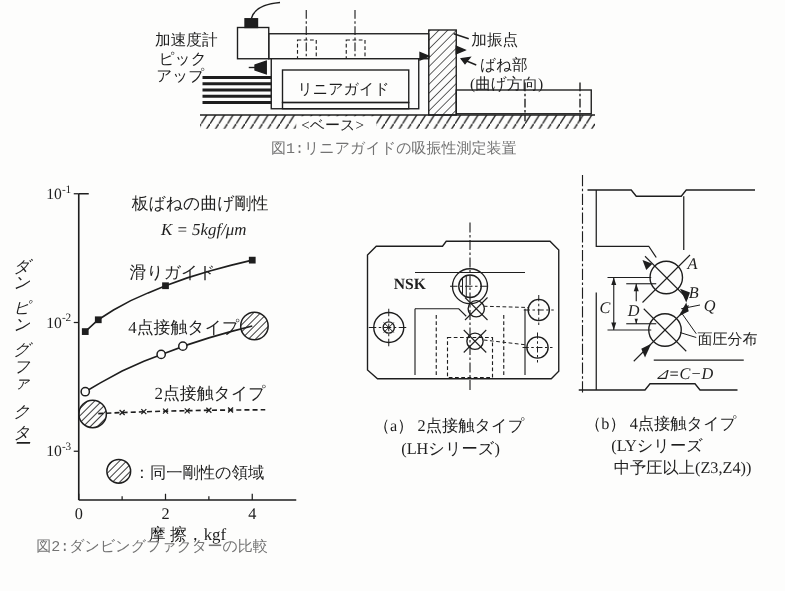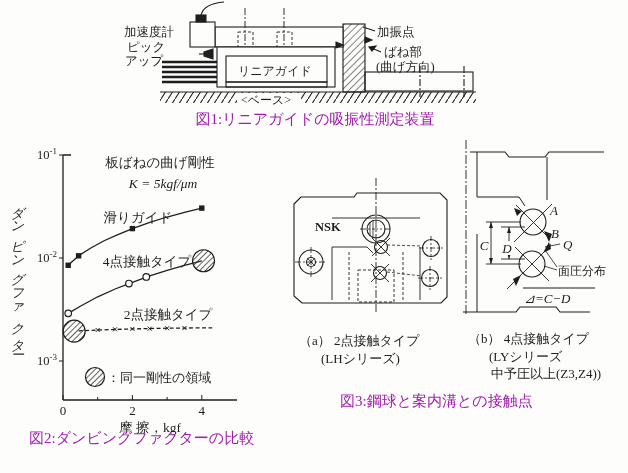--- a/index.html
+++ b/index.html
@@ -1,21 +1,21 @@
 <!DOCTYPE html>
 <html><head>
 <meta charset="utf-8">
 <style>
   html,body{margin:0;padding:0;background:#e8e8e8;}
   .page{position:relative;width:628px;height:473px;background:#fdfdfc;overflow:hidden;
         font-family:"Liberation Serif","DejaVu Serif",serif;color:#1e1e1e;}
   svg{position:absolute;overflow:visible;}
   svg text{fill:#1e1e1e;font-family:"Liberation Serif","DejaVu Serif",serif;}
-  .cap{position:absolute;font-size:15px;color:#a21caf;white-space:nowrap;
-       font-family:Liberation Serif, serif;}
+  .cap{position:absolute;font-size:12px;color:#737373;white-space:nowrap;
+       font-family:Liberation Mono, monospace;}
   .ylab{position:absolute;left:8px;top:196px;height:180px;font-size:13px;letter-spacing:2px;
         writing-mode:vertical-rl;text-orientation:upright;font-style:italic;
         font-family:"Liberation Serif","DejaVu Serif",serif;}
 </style>
 </head>
 <body>
 
 <div class="page">
 
   <svg style="left:0;top:0" width="520" height="112" viewBox="0 0 520 112">
@@ -260,14 +260,13 @@
     <text x="550" y="215" font-size="13" font-style="italic">A</text>
     <text x="551" y="238" font-size="13" font-style="italic">B</text>
     <text x="563" y="249" font-size="13" font-style="italic">Q</text>
     <text x="558" y="275" font-size="12">面圧分布</text>
     <text x="524" y="303" font-size="13" font-style="italic">⊿=C−D</text>
     <text x="468" y="343" font-size="13">（b） 4点接触タイプ</text>
     <text x="489" y="361" font-size="13">(LYシリーズ</text>
     <text x="491" y="378" font-size="13">中予圧以上(Z3,Z4))</text>
   </svg>
 
-  <div class="cap" style="left:340px;top:392px;">図3:鋼球と案内溝との接触点</div>
 </div>
 
 </body></html>

